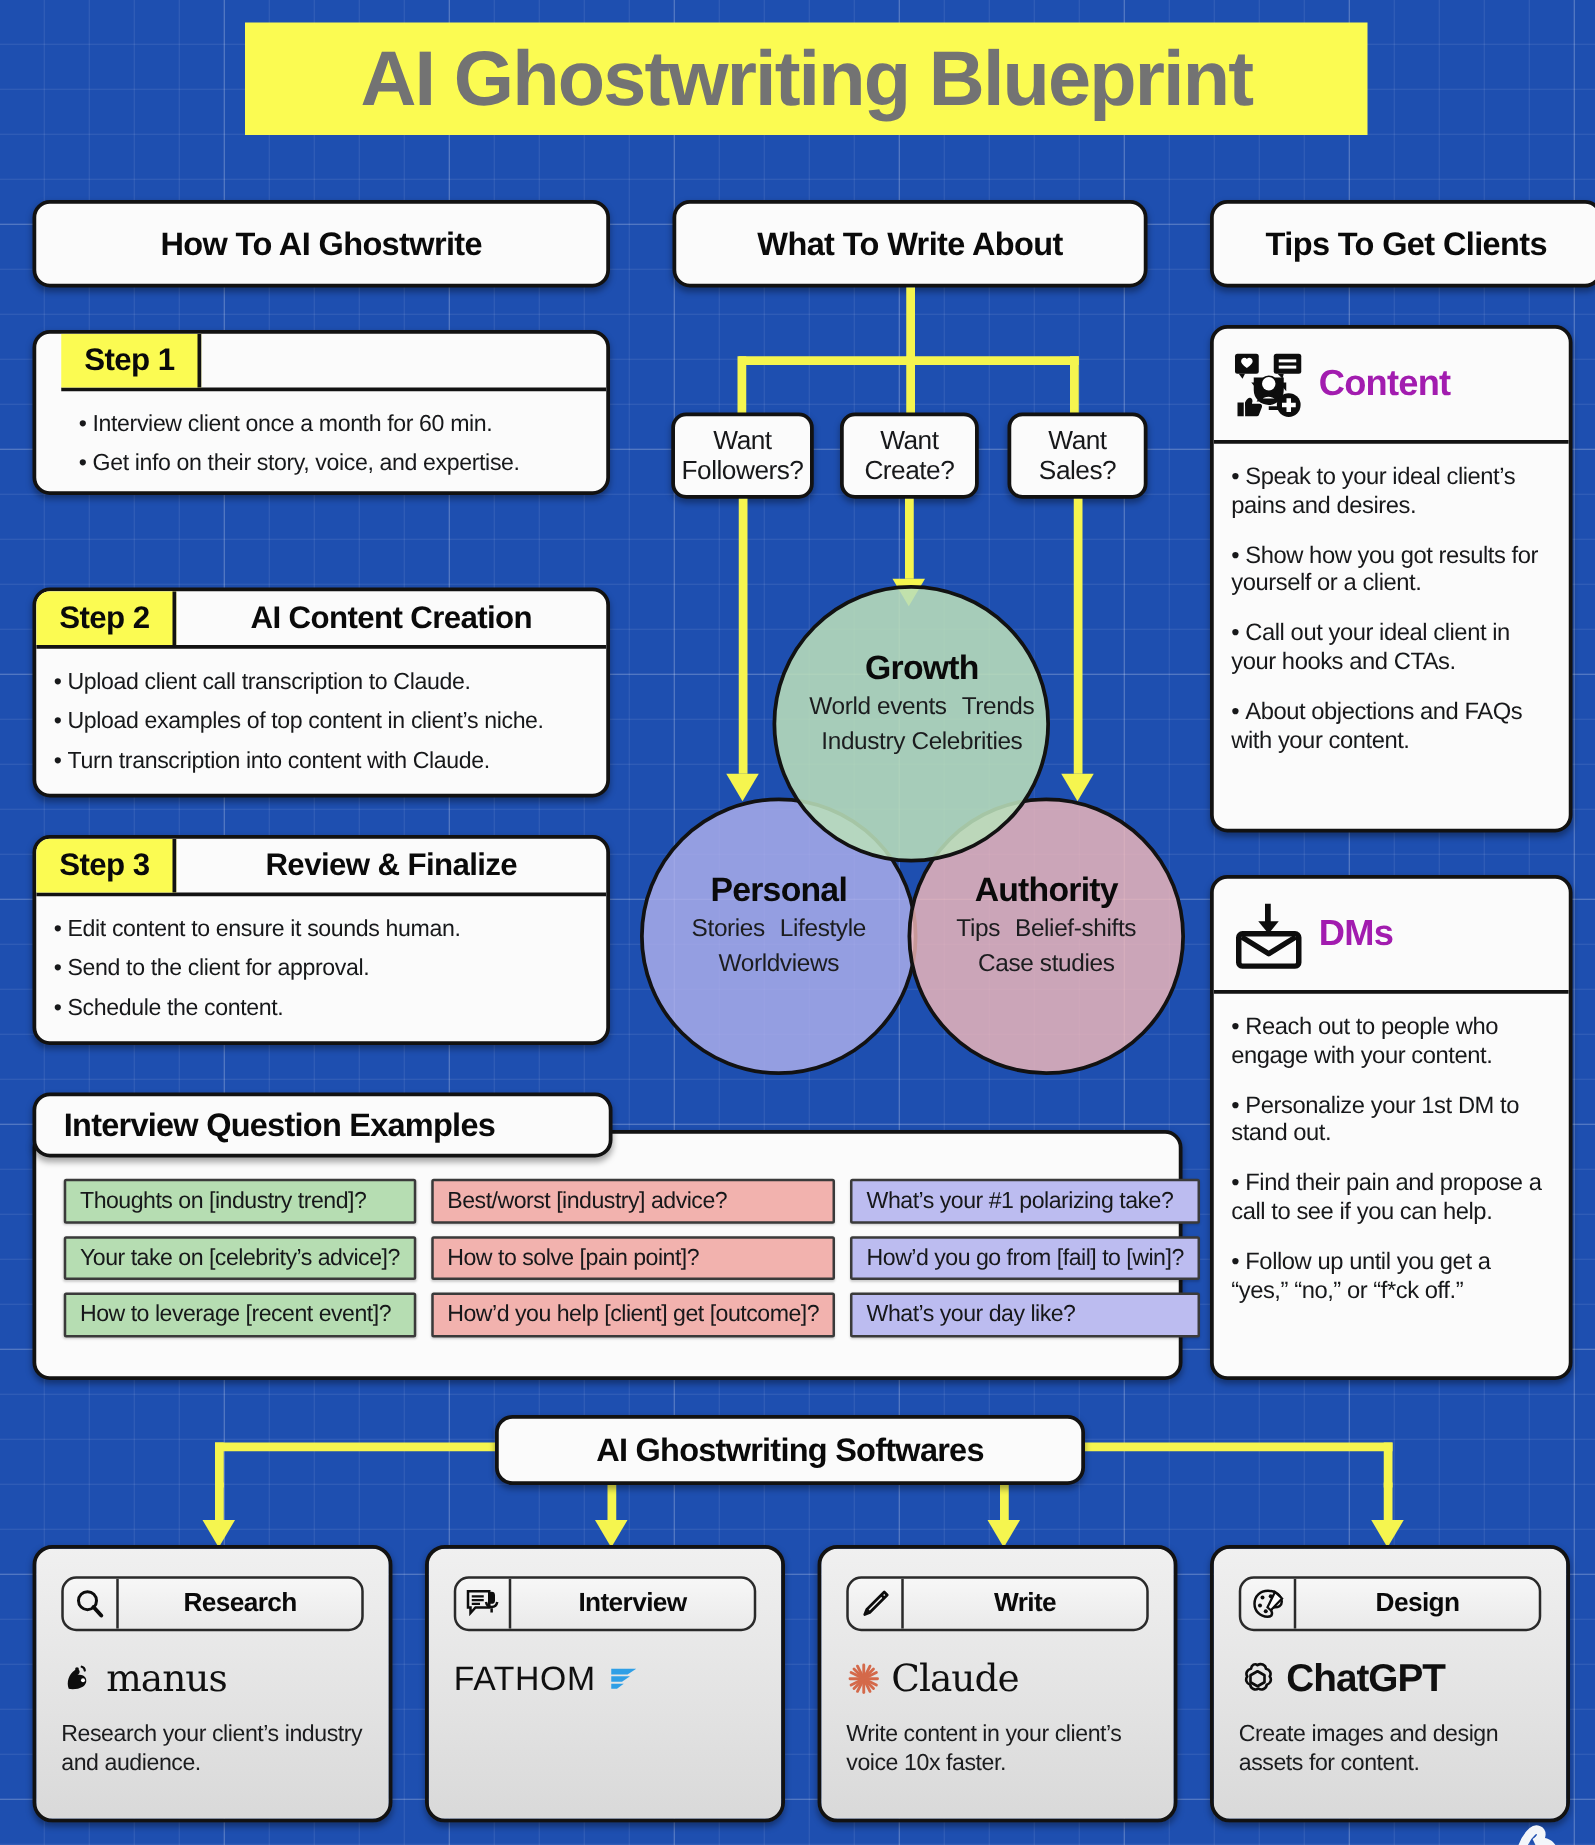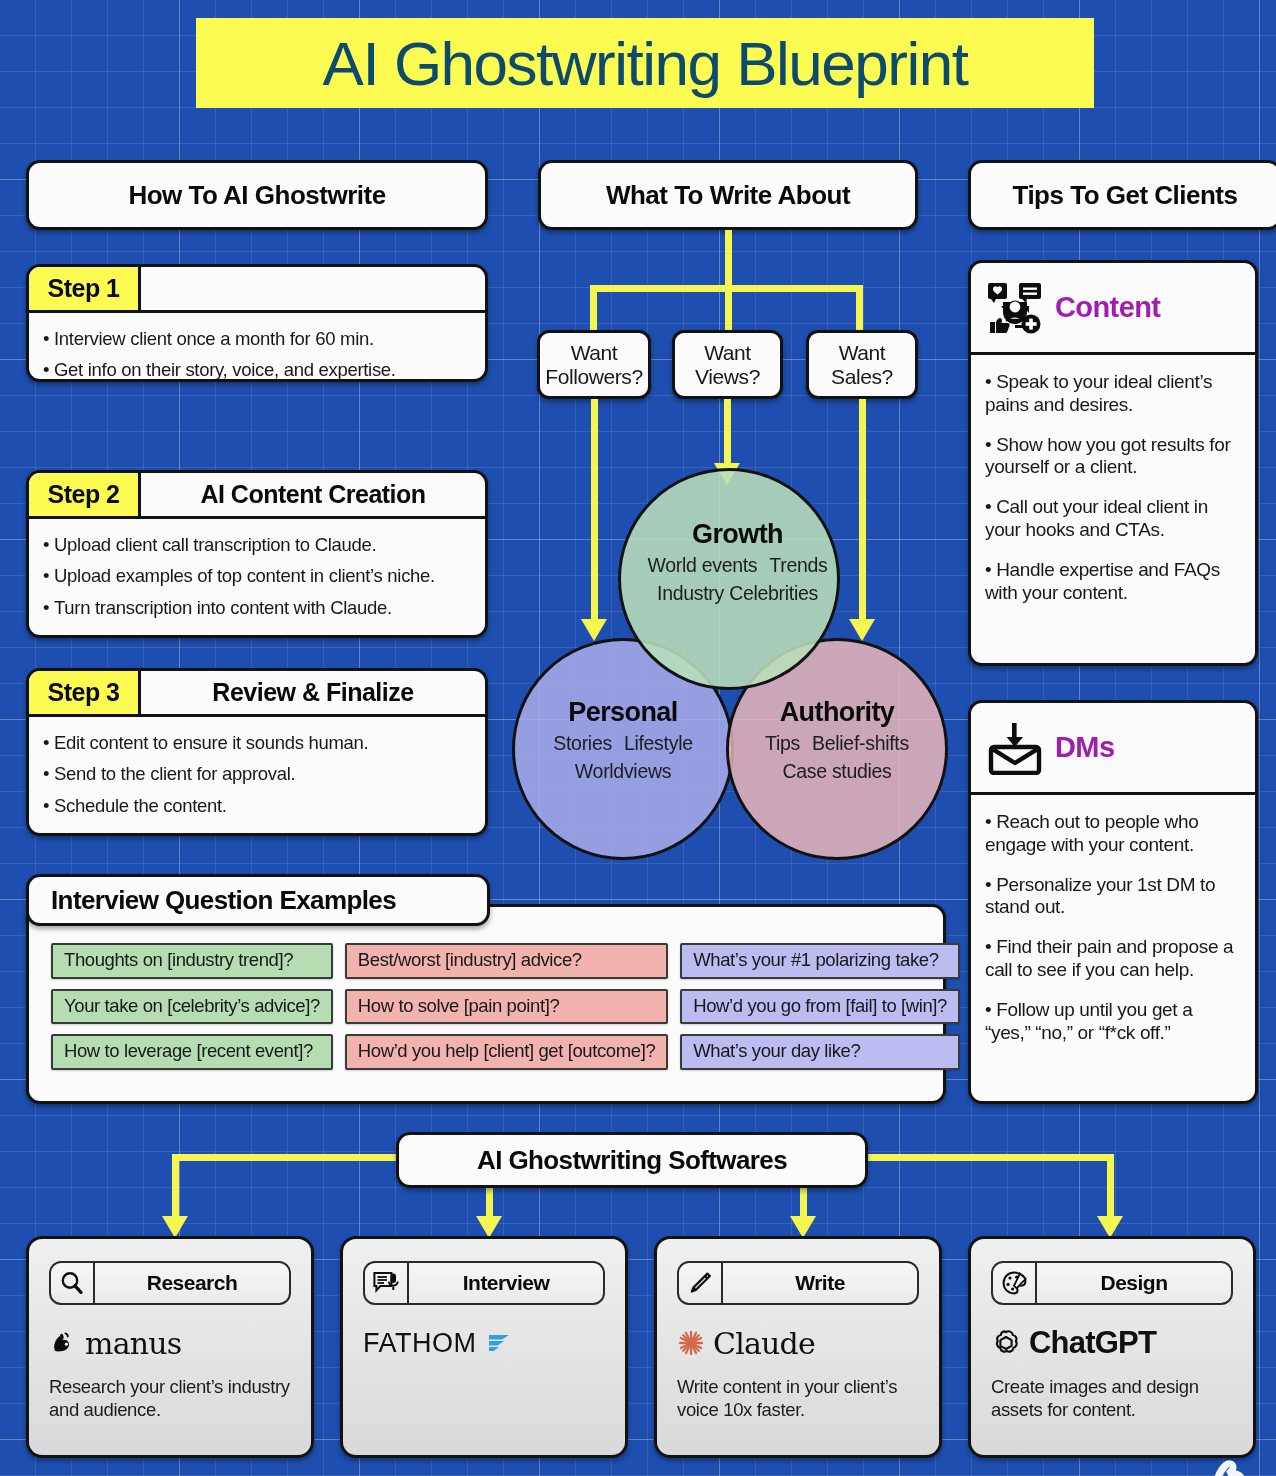--- a/index.html
+++ b/index.html
@@ -38,39 +38,39 @@
   
   #title-banner {
     position: absolute;
     left: 196px; top: 18px;
     width: 898px; height: 90px;
     background: #fbfb52;
     display: flex; align-items: center; justify-content: center;
   }
   #title-banner .t {
     font-size: 62px;
-    font-weight: 400;
+    font-weight: 700;
     letter-spacing: -1.5px;
-    color: #0c4a6e;
+    color: #737373;
     white-space: nowrap;
   }
 
   
   .col-head {
     display: flex; align-items: center; justify-content: center;
     font-size: 26px; font-weight: 800; color: #0a0a0a;
     letter-spacing: -0.5px;
   }
   #head-left   { left: 26px;  top: 160px; width: 462px; height: 70px; }
   #head-mid    { left: 538px; top: 160px; width: 380px; height: 70px; }
   #head-right  { left: 968px; top: 160px; width: 314px; height: 70px; }
 
   
   .step-card { left: 26px; width: 462px; overflow: hidden; }
-  #step1 { top: 264px; height: 118px; }
+  #step1 { top: 264px; height: 132px; padding-left: 20px; }
   #step2 { top: 470px; height: 168px; }
   #step3 { top: 668px; height: 168px; }
 
   .step-head {
     display: flex; align-items: stretch;
     border-bottom: 3px solid #121212;
     height: 46px;
   }
   .step-badge {
     background: #fbfb52;
@@ -364,21 +364,21 @@
   <div class="yline" id="m-d1"></div>
   <div class="yline" id="m-d2"></div>
   <div class="yline" id="m-d3"></div>
 
   <div class="card want-box" id="want1">
     <span>Want</span>
     <span>Followers?</span>
   </div>
   <div class="card want-box" id="want2">
     <span>Want</span>
-    <span>Views?</span>
+    <span>Create?</span>
   </div>
   <div class="card want-box" id="want3">
     <span>Want</span>
     <span>Sales?</span>
   </div>
 
   <div class="arrow-down" id="a1">
     <div class="shaft"></div>
     <div class="headtri"></div>
   </div>
@@ -445,21 +445,21 @@
           <rect x="38.6" y="40.2" width="11" height="3.6" fill="#fff"></rect>
           <rect x="28" y="43" width="9" height="3" fill="#0d0d0d"></rect>
         </svg>
       </span>
       <span class="tname">Content</span>
     </div>
     <ul class="tip-body">
       <li>Speak to your ideal client’s pains and desires.</li>
       <li>Show how you got results for yourself or a client.</li>
       <li>Call out your ideal client in your hooks and CTAs.</li>
-      <li>Handle expertise and FAQs with your content.</li>
+      <li>About objections and FAQs with your content.</li>
     </ul>
   </div>
 
   <div class="card tip-card" id="dms-card">
     <div class="tip-head">
       <span>
         <svg width="56" height="54" viewBox="0 0 56 54">
           <rect x="25" y="2" width="4.6" height="16" fill="#0d0d0d"></rect>
           <path d="M19.6 16 h16.4 l-8.2 10 z" fill="#0d0d0d"></path>
           <rect x="4" y="26" width="48" height="26" rx="3" fill="none" stroke="#0d0d0d" stroke-width="4.4"></rect>

